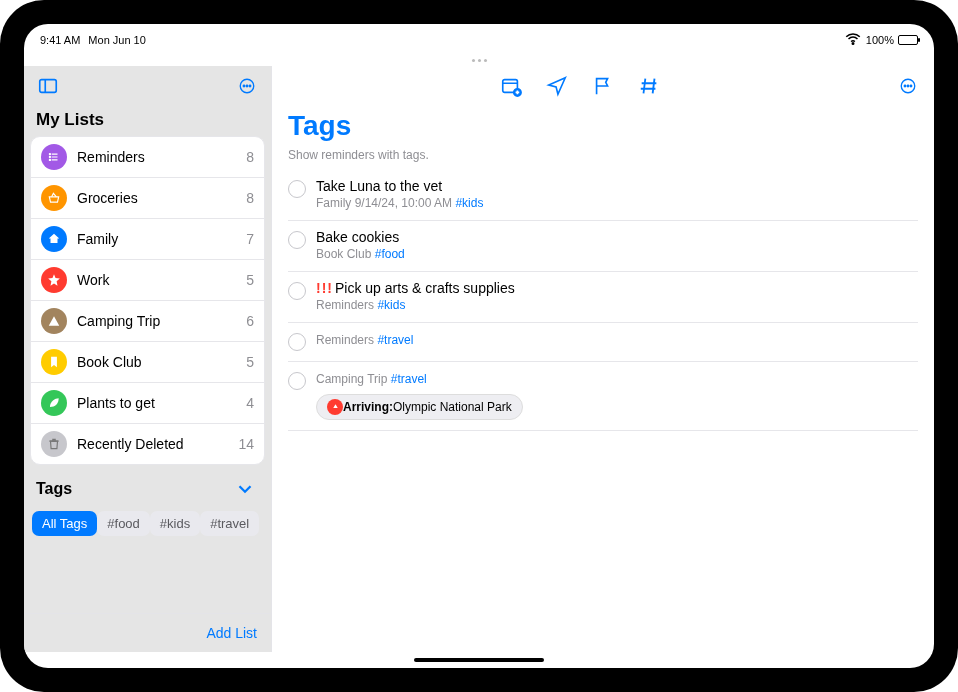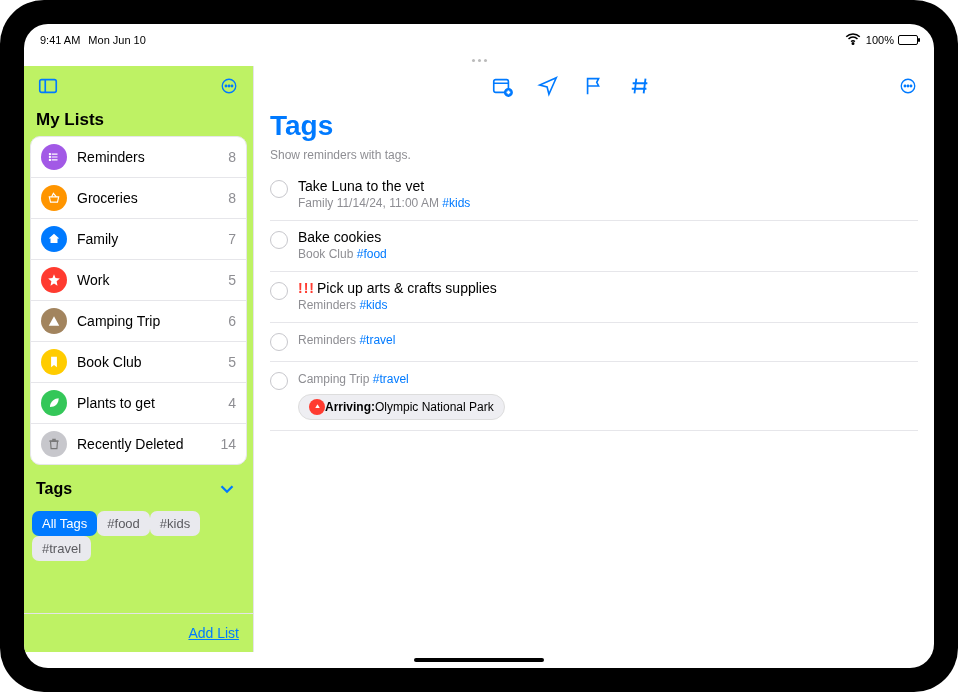--- a/index.html
+++ b/index.html
@@ -18,42 +18,42 @@
 }
 .statusbar .left { display: flex; gap: 8px; }
 .statusbar .right { display: flex; gap: 4px; align-items: center; }
 .battery { width: 20px; height: 10px; border: 1px solid #000; border-radius: 2px; position: relative; }
 .battery::after { content:""; position:absolute; right:-3px; top:2px; width:2px; height:4px; background:#000; border-radius:1px;}
 .battery-fill { width: 100%; height: 100%; background: #000; border-radius:1px;}
 .dots { display:flex; justify-content:center; height:10px; gap:3px; }
 .dots span{ width:3px;height:3px;background:#bbb;border-radius:50%; margin-top:3px;}
 .app { flex:1; display:flex; overflow:hidden; }
 .sidebar {
-  width: 230px; background: #bef264; display:flex; flex-direction:column;
+  width: 248px; background: #e5e5e5; display:flex; flex-direction:column;
   border-right: 1px solid #e4e4e8;
 }
 .sidebar-top { display:flex; justify-content:space-between; padding: 6px 10px; }
 .iconbtn { width:28px; height:28px; display:flex; align-items:center; justify-content:center; cursor:pointer;}
 .iconbtn svg { width:22px; height:22px; }
 .section-title { font-size:17px; font-weight:700; padding: 4px 12px 6px; color:#000;}
 .lists { background:#fff; margin:0 6px; border-radius:10px; overflow:hidden; border: 0.5px solid #e6e6ea;}
 .list-row { display:flex; align-items:center; gap:10px; padding: 7px 10px; border-bottom: 0.5px solid #e6e6ea; cursor:pointer;}
 .list-row:last-child{ border-bottom:none; }
 .list-icon { width:26px; height:26px; border-radius:50%; display:flex; align-items:center; justify-content:center; color:#fff; flex-shrink:0;}
 .list-icon svg{ width:14px; height:14px; }
 .list-name { flex:1; font-size:14px; color:#000;}
 .list-count { font-size:14px; color:#8e8e93; }
 .tags-header { display:flex; justify-content:space-between; align-items:center; padding:10px 12px 4px;}
 .tags-header-title { font-size:16px; font-weight:700; }
 .chevron { color:#007aff; }
 .tag-pills { padding: 4px 8px; display:flex; flex-wrap:wrap; gap:0;}
 .pill { padding: 5px 10px; border-radius: 7px; font-size:13px; background:#e9e9ee; color:#5a5a5f; cursor:pointer;}
 .pill.active{ background:#007aff; color:#fff;}
 .sidebar-footer { margin-top:auto; padding:10px 14px; text-align:right; border-top:0.5px solid #e4e4e8;}
-.addlist { color:#007aff; font-size:14px; cursor:pointer;text-decoration:underline; }
+.addlist { color:#007aff; font-size:14px; cursor:pointer; }
 .main { flex:1; display:flex; flex-direction:column; }
 .toolbar { display:flex; padding:6px 12px; gap:18px; justify-content:center; position:relative;}
 .toolbar .spacer{flex:1;}
 .page-title { font-size:28px; font-weight:700; color:#007aff; padding:4px 16px;}
 .subtitle { font-size:12px; color:#8e8e93; padding:2px 16px 8px;}
 .reminders { padding: 0 16px;}
 .reminder { display:flex; gap:10px; padding:8px 0 10px; border-bottom:0.5px solid #e6e6ea;}
 .circle { width:18px; height:18px; border:1.5px solid #c7c7cc; border-radius:50%; margin-top:2px; flex-shrink:0; cursor:pointer;}
 .rem-body { flex:1; }
 .rem-title { font-size:14px; color:#000;}
@@ -255,21 +255,21 @@
               </svg>
           </div>
         </div>
         <div class="page-title">Tags</div>
         <div class="subtitle">Show reminders with tags.</div>
         <div class="reminders" id="reminders">
             <div class="reminder">
               <div class="circle"></div>
               <div class="rem-body">
                 <div class="rem-title"><span>Take Luna to the vet</span></div>
-                <div class="rem-meta"><span>Family  11/14/24, 11:00 AM</span>  <span class="tag"> #kids</span></div>
+                <div class="rem-meta"><span>Family  9/14/24, 10:00 AM</span>  <span class="tag"> #kids</span></div>
               </div>
             </div>
             <div class="reminder">
               <div class="circle"></div>
               <div class="rem-body">
                 <div class="rem-title"><span>Bake cookies</span></div>
                 <div class="rem-meta"><span>Book Club</span>  <span class="tag"> #food</span></div>
               </div>
             </div>
             <div class="reminder">

